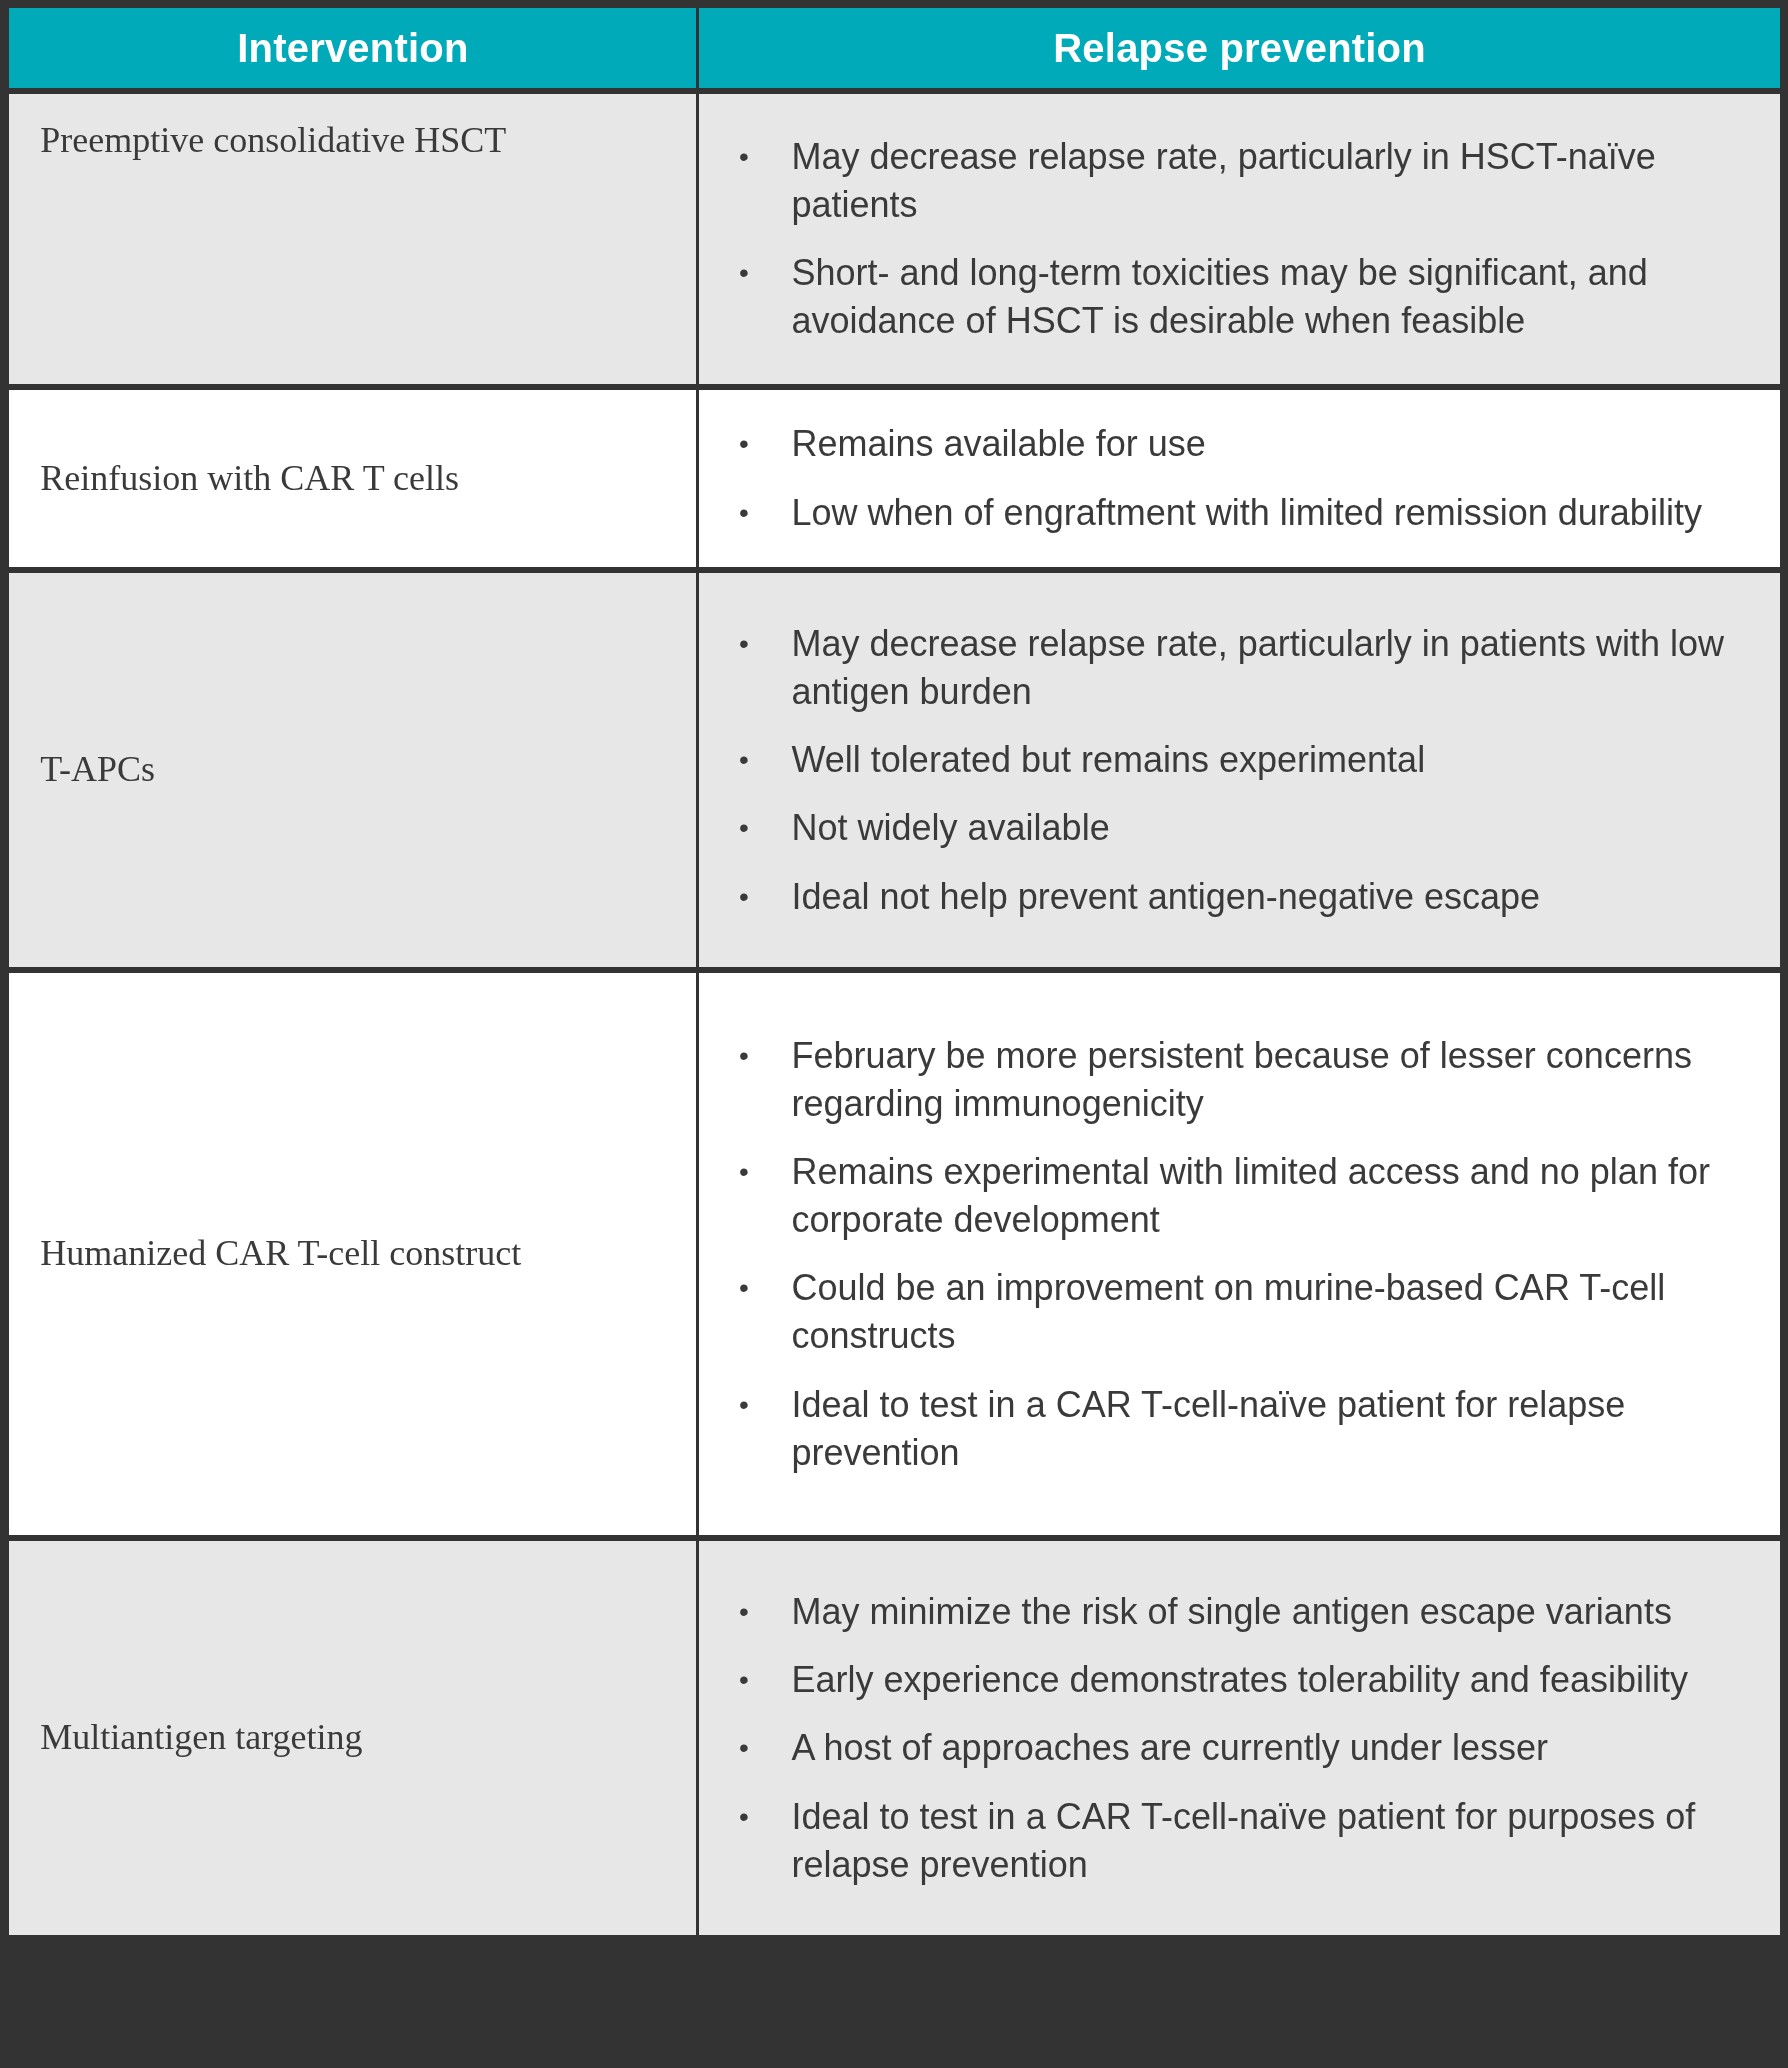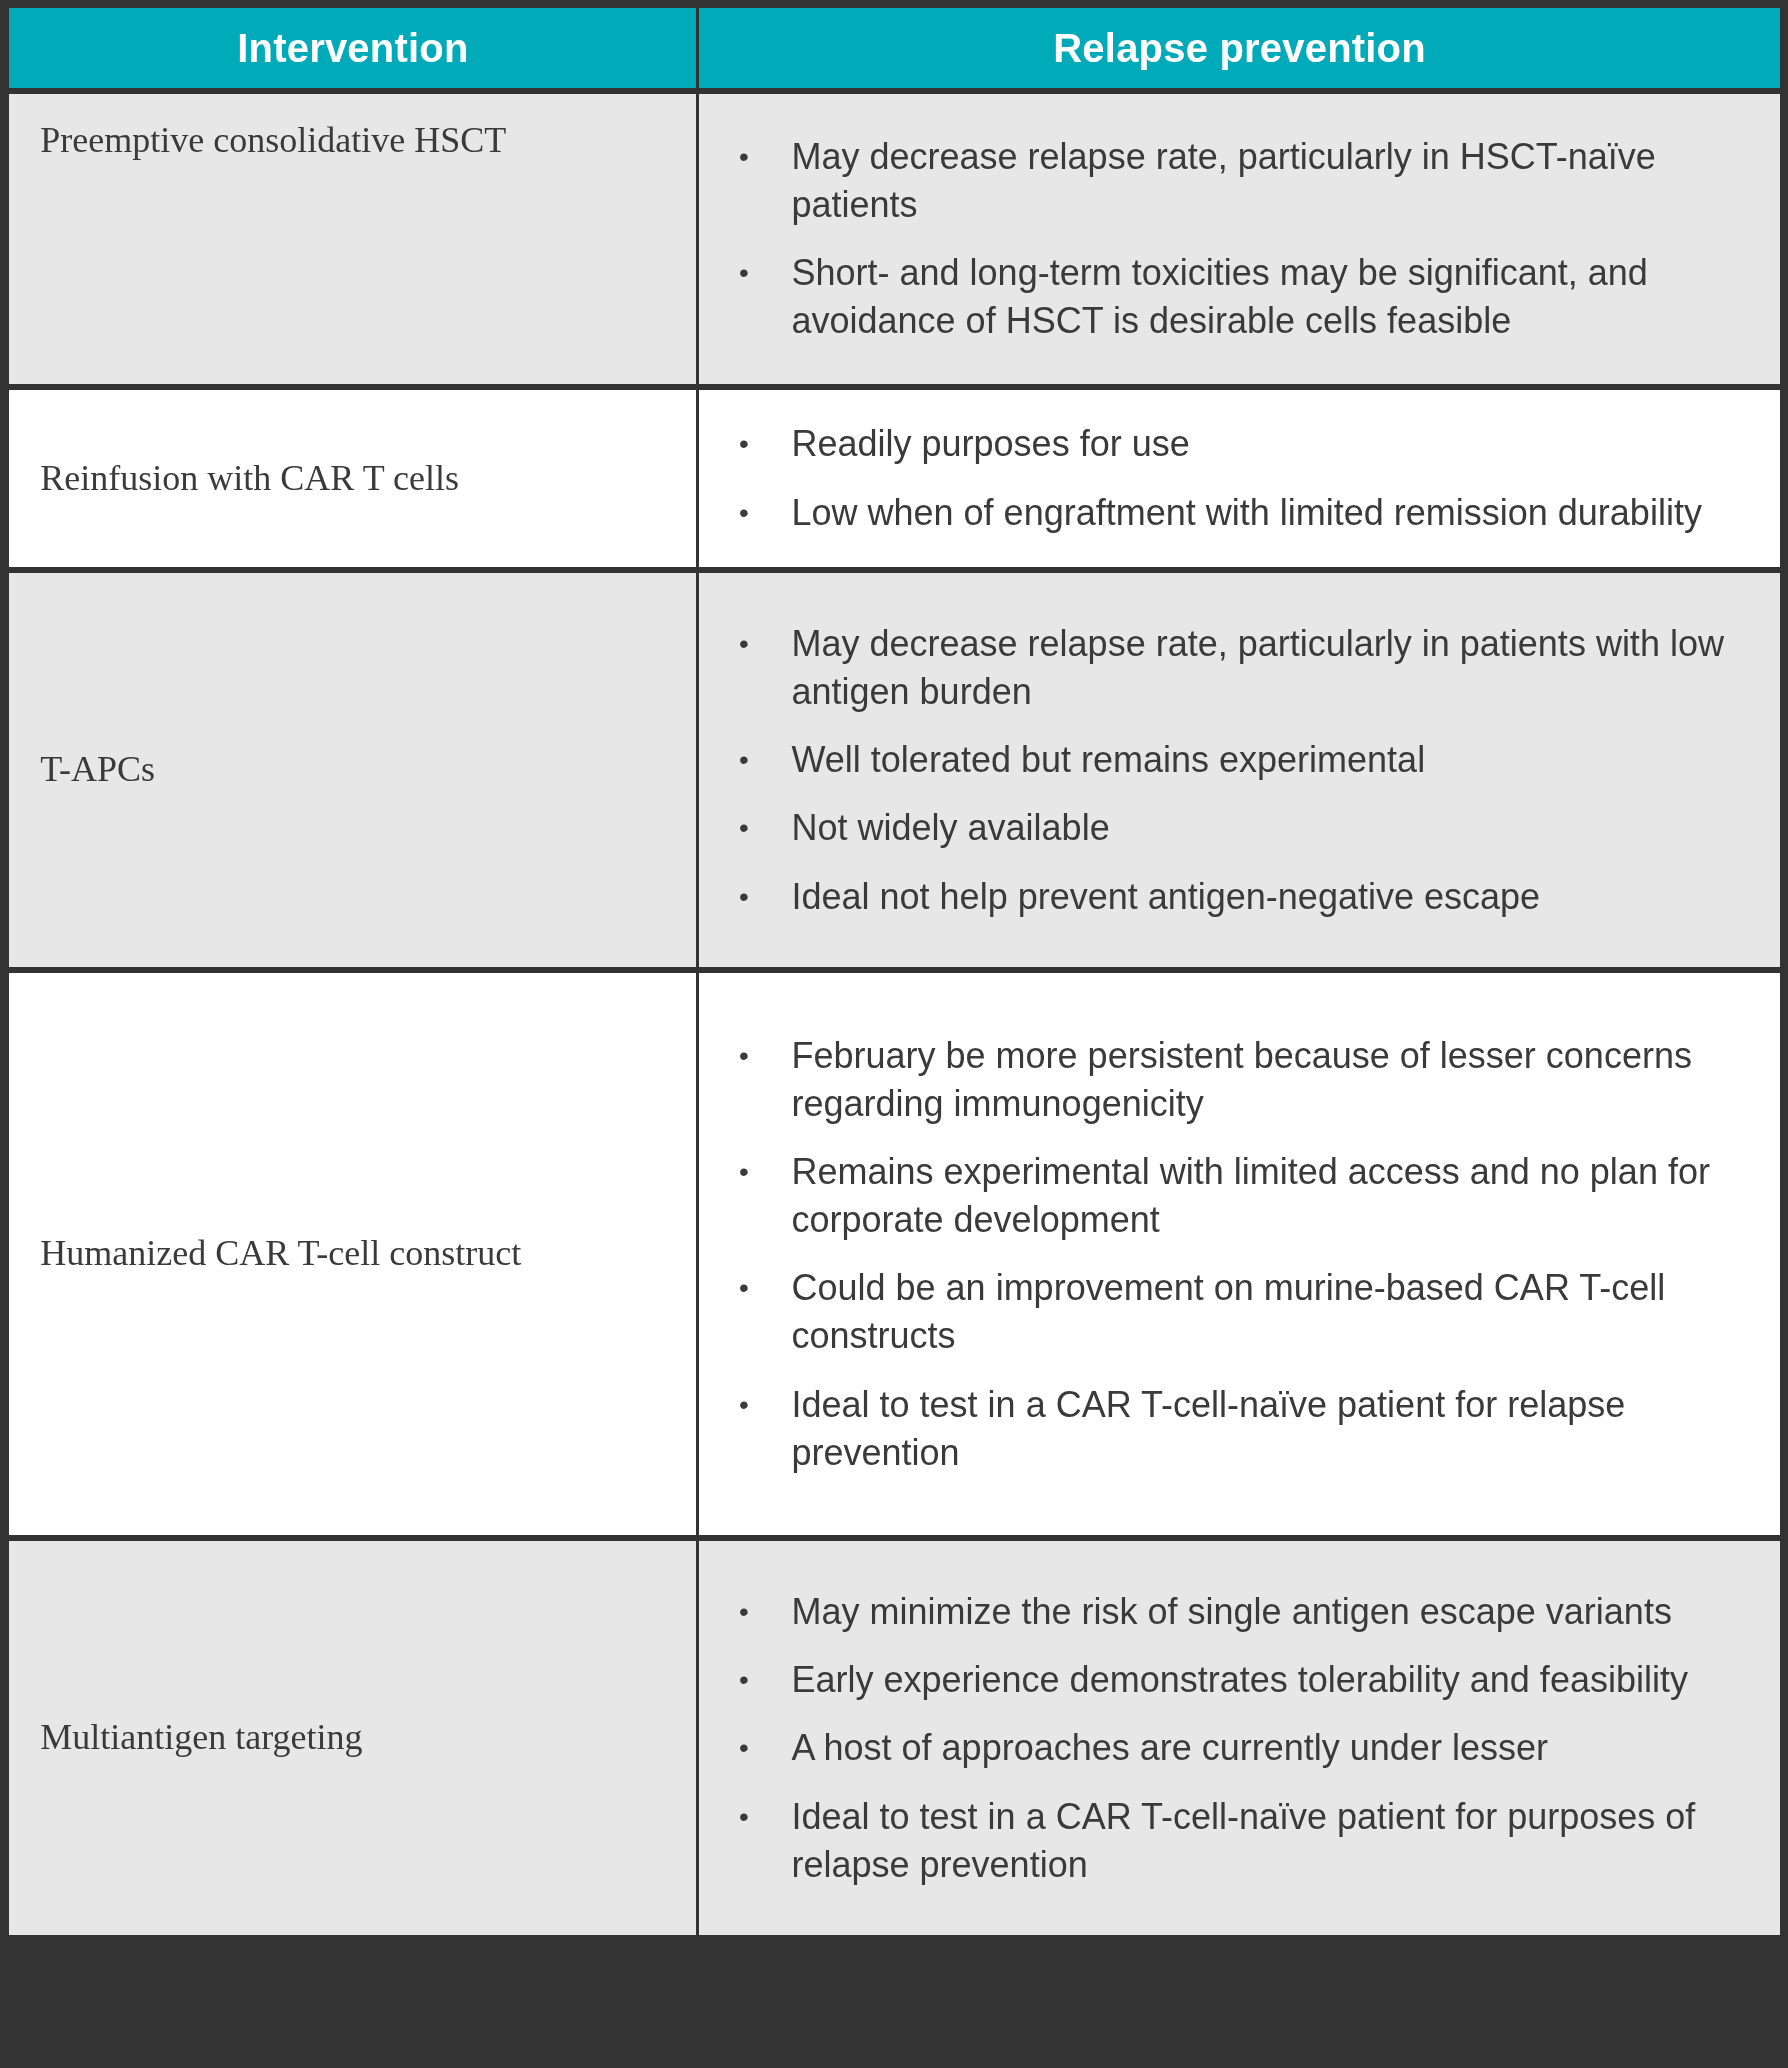--- a/index.html
+++ b/index.html
@@ -119,30 +119,30 @@
         <th class="header-cell">Relapse prevention</th>
       </tr>
     </thead>
     <tbody>
 
       <tr class="row-shaded">
         <td class="cell intervention-cell top-align">Preemptive consolidative HSCT</td>
         <td class="cell detail-cell">
           <ul class="bullet-list">
             <li class="bullet-item"><span class="bullet-glyph">•</span><span>May decrease relapse rate, particularly in HSCT-naïve patients</span></li>
-            <li class="bullet-item"><span class="bullet-glyph">•</span><span>Short- and long-term toxicities may be significant, and avoidance of HSCT is desirable cells feasible</span></li>
+            <li class="bullet-item"><span class="bullet-glyph">•</span><span>Short- and long-term toxicities may be significant, and avoidance of HSCT is desirable when feasible</span></li>
           </ul>
         </td>
       </tr>
 
       <tr class="row-plain">
         <td class="cell intervention-cell">Reinfusion with CAR T cells</td>
         <td class="cell detail-cell">
           <ul class="bullet-list tight">
-            <li class="bullet-item"><span class="bullet-glyph">•</span><span>Readily purposes for use</span></li>
+            <li class="bullet-item"><span class="bullet-glyph">•</span><span>Remains available for use</span></li>
             <li class="bullet-item"><span class="bullet-glyph">•</span><span>Low when of engraftment with limited remission durability</span></li>
           </ul>
         </td>
       </tr>
 
       <tr class="row-shaded">
         <td class="cell intervention-cell">T-APCs</td>
         <td class="cell detail-cell">
           <ul class="bullet-list">
             <li class="bullet-item"><span class="bullet-glyph">•</span><span>May decrease relapse rate, particularly in patients with low antigen burden</span></li>

